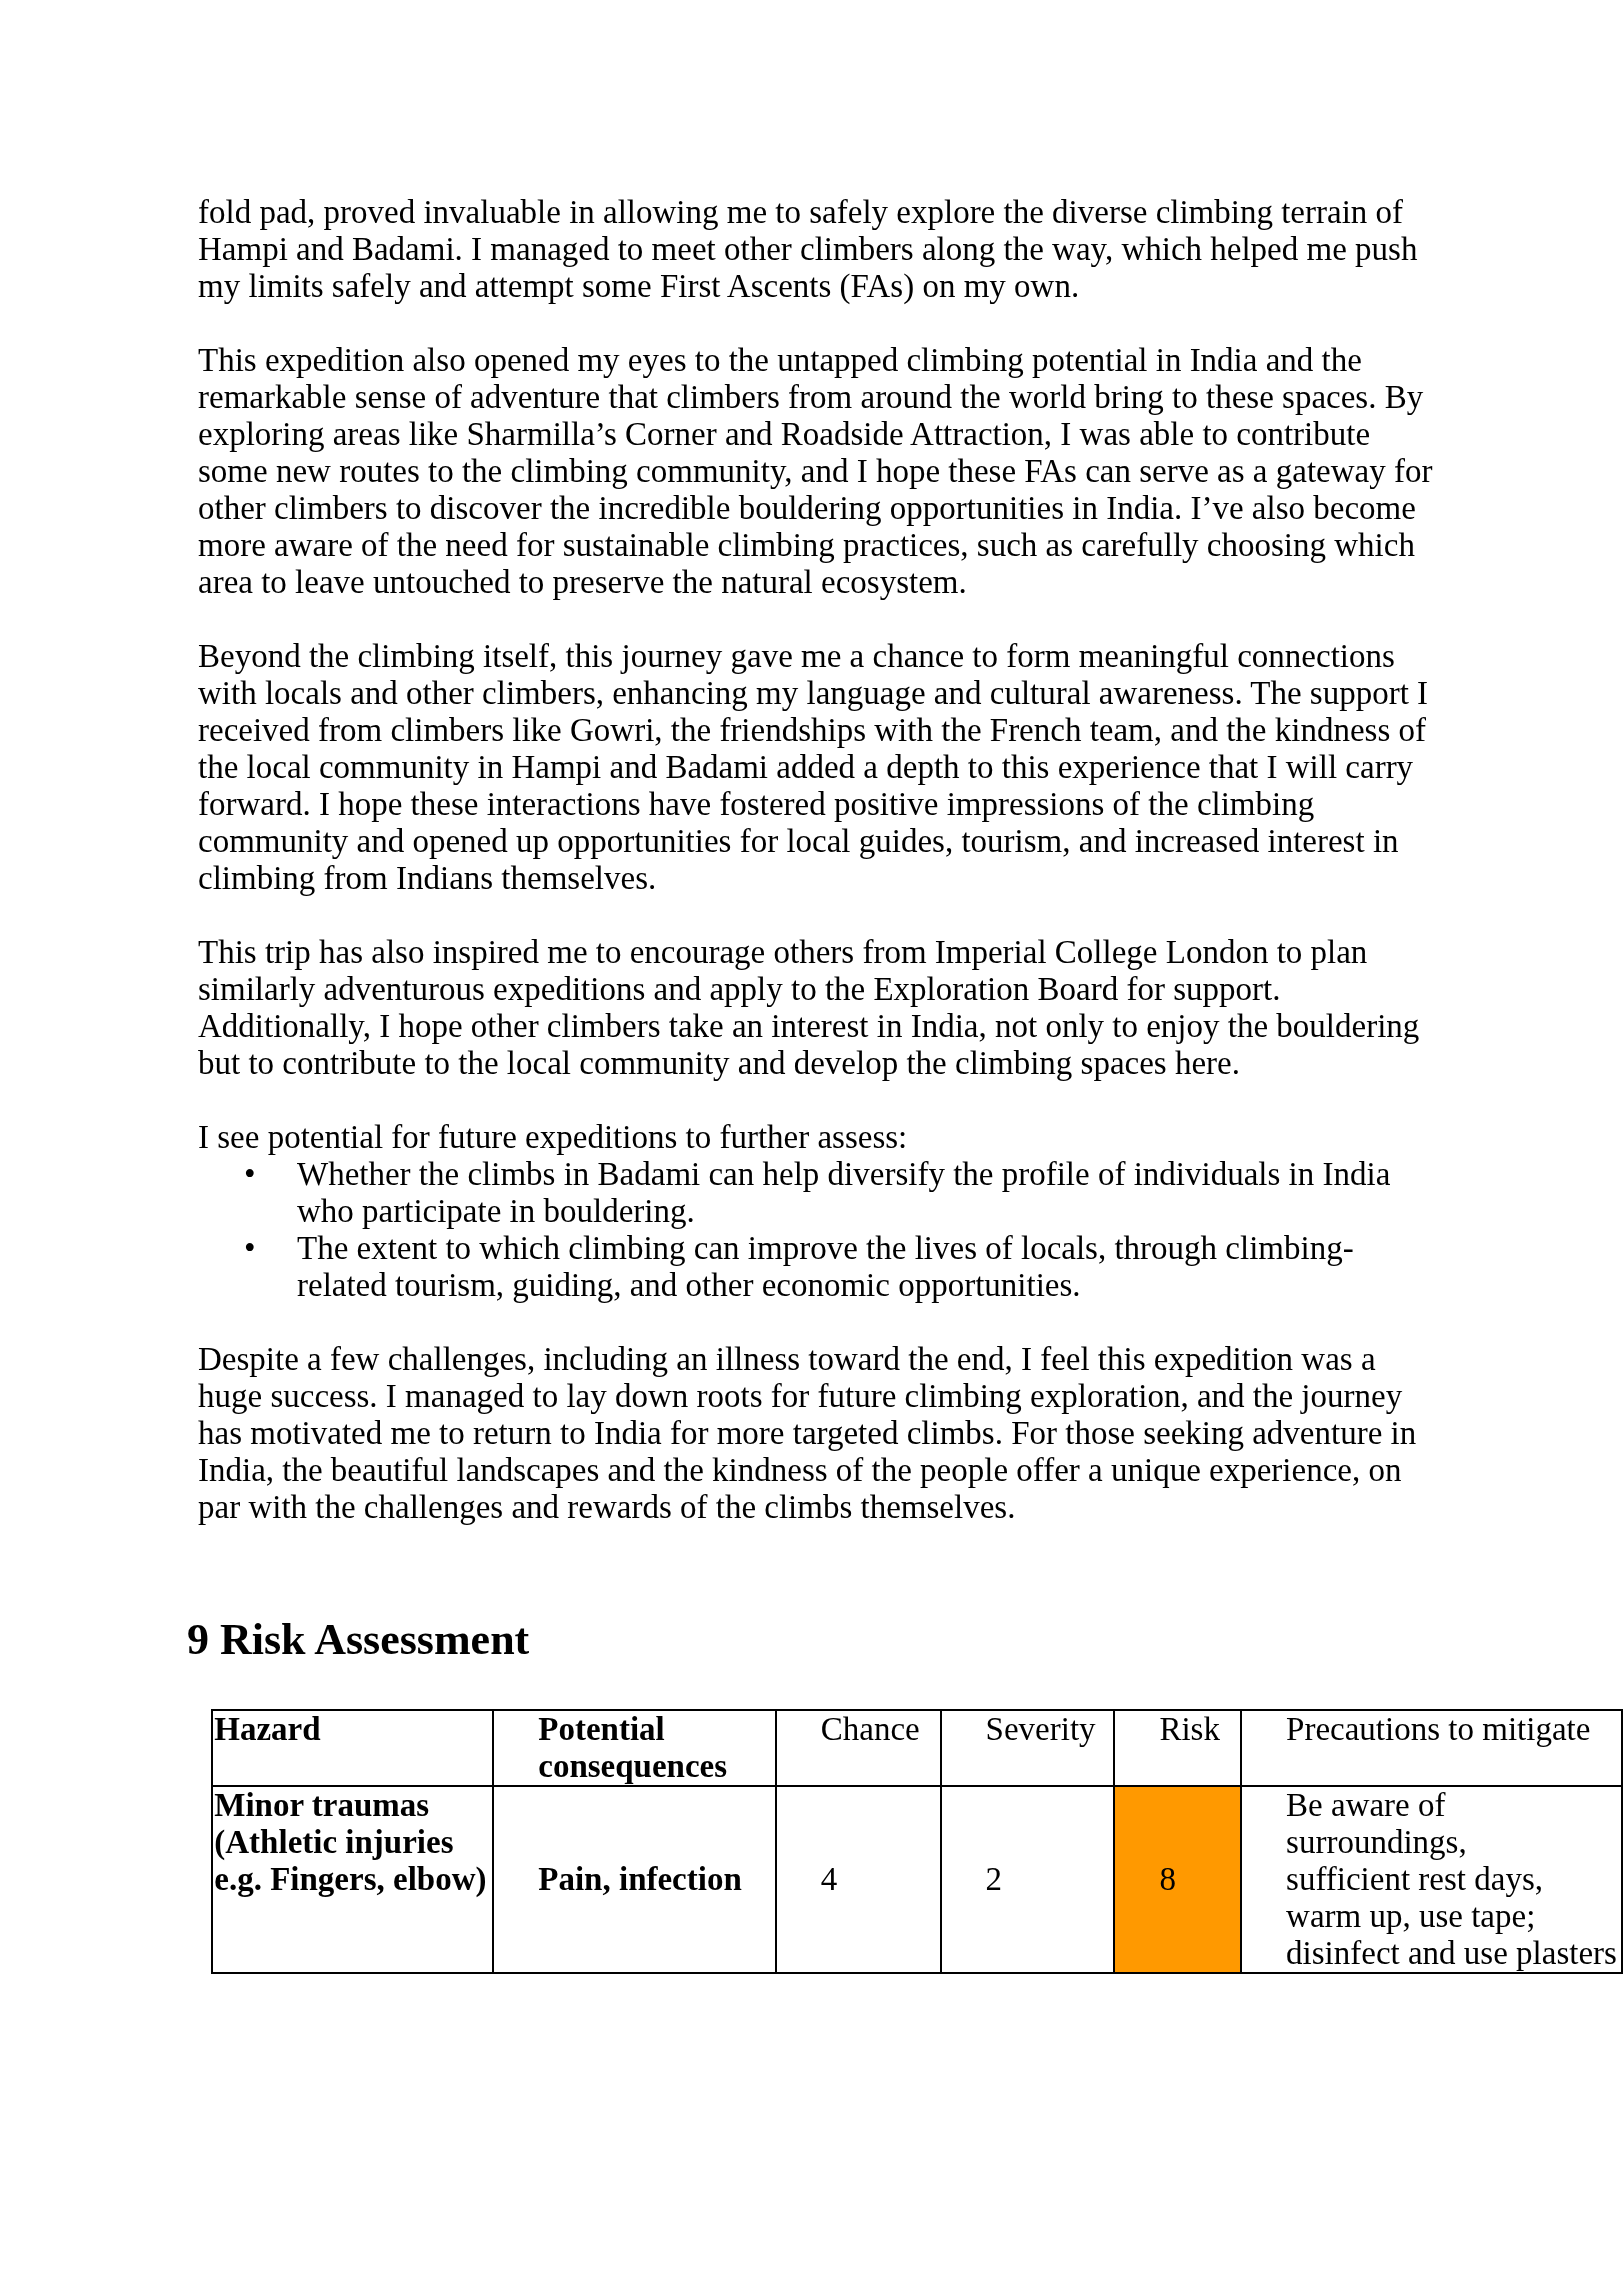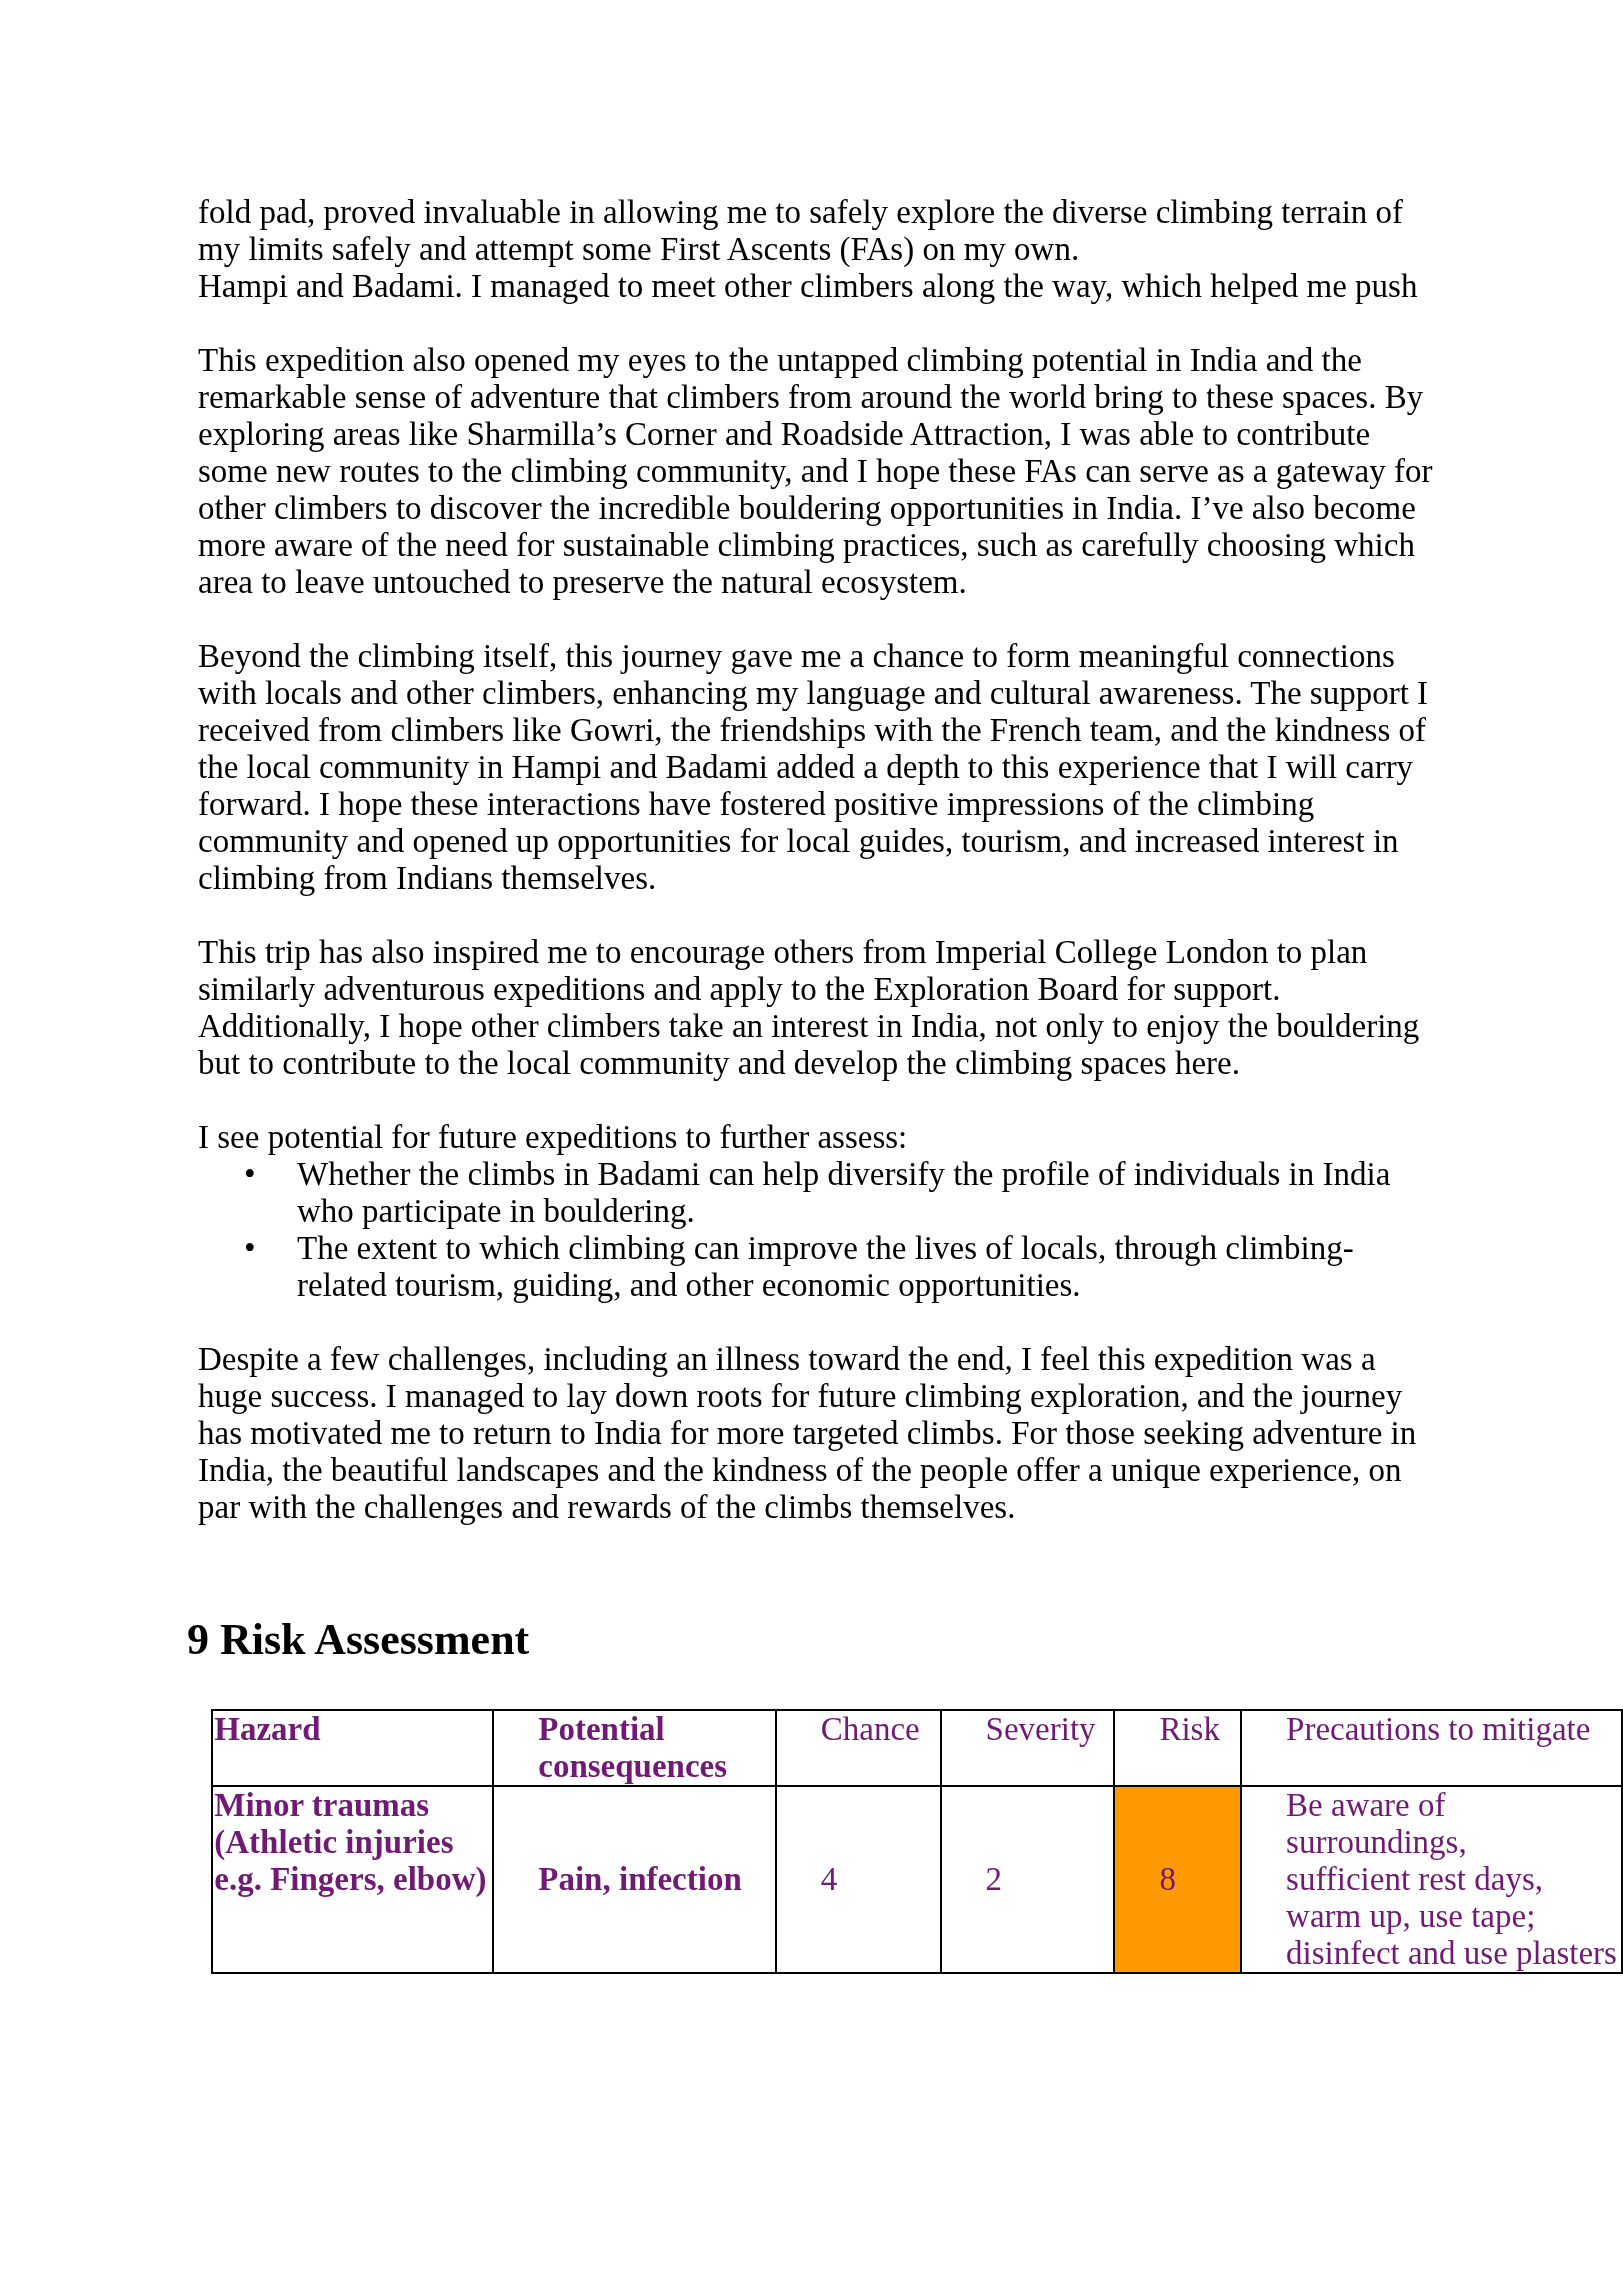--- a/index.html
+++ b/index.html
@@ -12,41 +12,41 @@
   .line { display: block; white-space: nowrap; }
   .bullets { list-style: none; margin: 0 0 37px 0; padding: 0; }
   .bullet-item { position: relative; padding-left: 99px; }
   .bullet-dot { position: absolute; left: 46px; top: 0; }
   .heading {
     position: absolute; left: 187px; top: 1614px; margin: 0;
     font-family: "Liberation Serif", serif; font-weight: bold; font-size: 44px; line-height: 52px; color: #000;
   }
   table.risk {
     position: absolute; left: 211px; top: 1709px; border-collapse: collapse;
-    font-family: "Liberation Serif", serif; font-size: 33px; line-height: 37px; color: #701a75;
+    font-family: "Liberation Serif", serif; font-size: 33px; line-height: 37px; color: #000000;
   }
   table.risk td, table.risk th {
     border: 2px solid #000; padding: 0 1.3px; vertical-align: top; text-align: left; font-weight: normal;
   }
   table.risk th { height: 73px; }
   table.risk td { height: 185px; }
   table.risk .bold { font-weight: bold; }
   table.risk .vmid { vertical-align: middle; }
   table.risk th:nth-child(n+2), table.risk td:nth-child(n+2) { border-left-width: 1.3px; border-left-color: #333; padding-left: 44px; }
   .c1 { width: 279px; } .c2 { width: 259px; } .c3 { width: 127px; }
   .c4 { width: 135px; } .c5 { width: 89px; } .c6 { width: 335px; }
 </style>
 </head>
 <body>
 
 <div class="page">
   <p class="para">
     <span class="line">fold pad, proved invaluable in allowing me to safely explore the diverse climbing terrain of</span>
+    <span class="line">Hampi and Badami. I managed to meet other climbers along the way, which helped me push</span>
     <span class="line">my limits safely and attempt some First Ascents (FAs) on my own.</span>
-    <span class="line">Hampi and Badami. I managed to meet other climbers along the way, which helped me push</span>
   </p>
   <p class="para">
     <span class="line">This expedition also opened my eyes to the untapped climbing potential in India and the</span>
     <span class="line">remarkable sense of adventure that climbers from around the world bring to these spaces. By</span>
     <span class="line">exploring areas like Sharmilla’s Corner and Roadside Attraction, I was able to contribute</span>
     <span class="line">some new routes to the climbing community, and I hope these FAs can serve as a gateway for</span>
     <span class="line">other climbers to discover the incredible bouldering opportunities in India. I’ve also become</span>
     <span class="line">more aware of the need for sustainable climbing practices, such as carefully choosing which</span>
     <span class="line">area to leave untouched to preserve the natural ecosystem.</span>
   </p>

